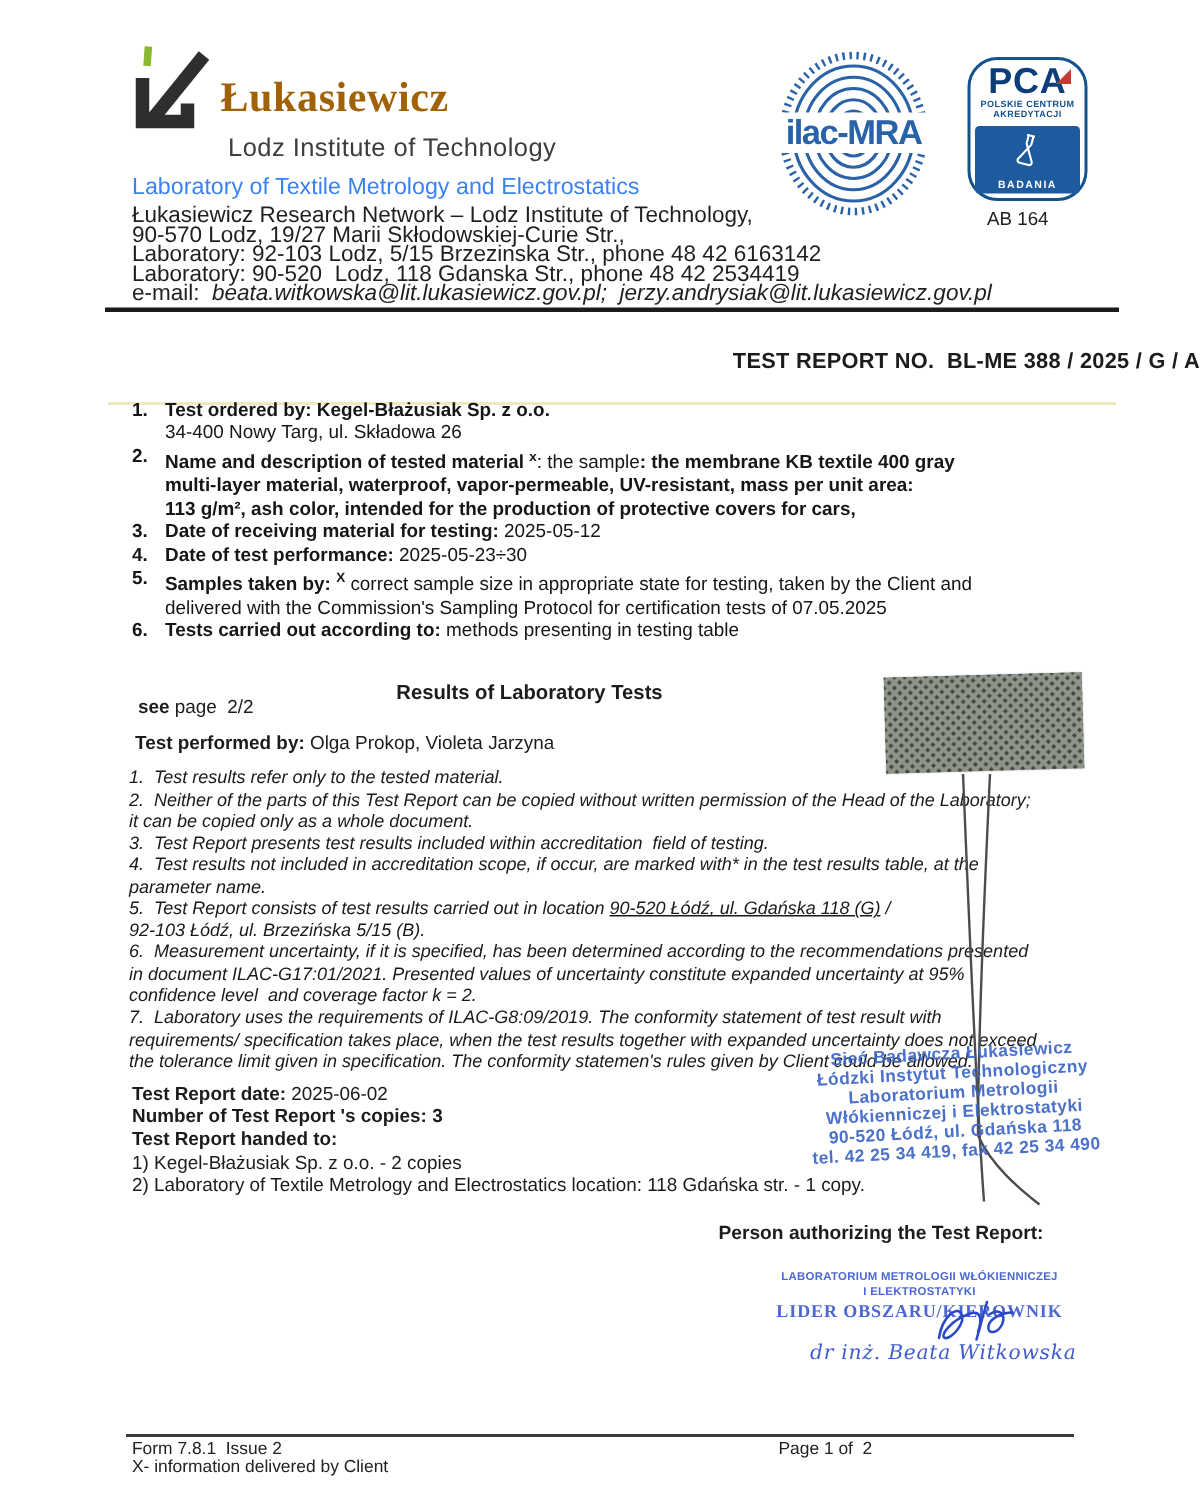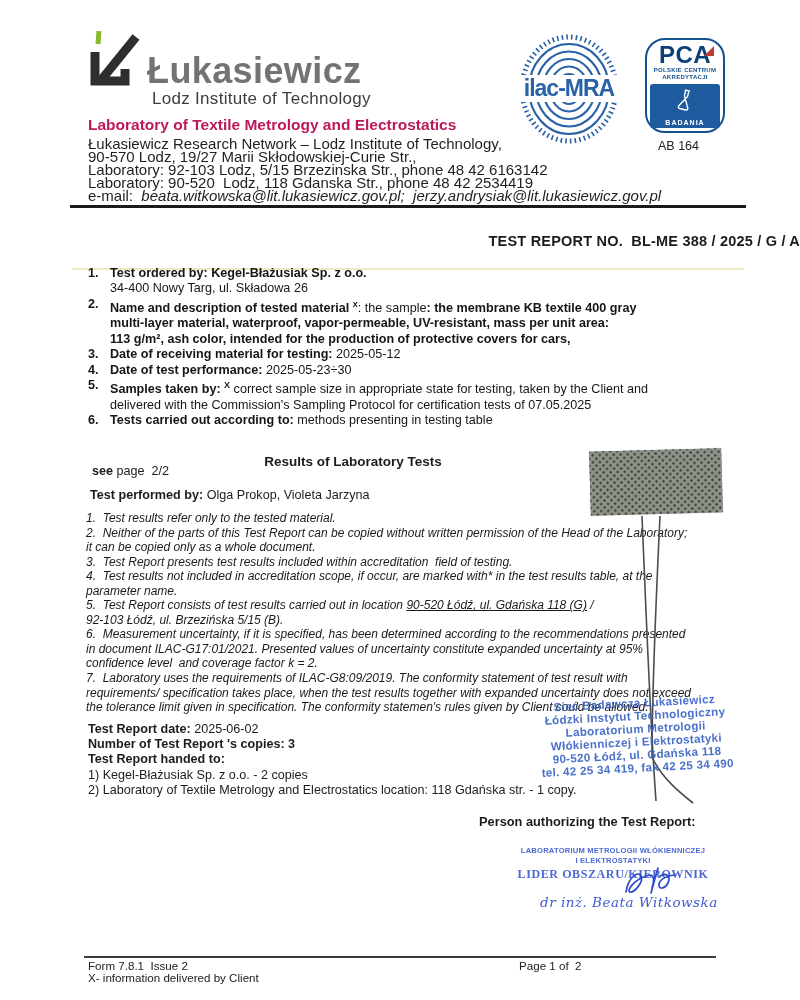--- a/index.html
+++ b/index.html
@@ -6,23 +6,23 @@
   .page {
     position:relative; width:800px; height:1000px; background:#ffffff;
     font-family:"Liberation Sans", sans-serif; color:#1c1c1c; overflow:hidden;
   }
   .abs { position:absolute; }
   .prew { white-space:pre-wrap; }
   .b { font-weight:bold; }
   .it { font-style:italic; }
 
   
-  .brand { left:147px; top:50px; font-size:36px; font-weight:bold; color:#737373; letter-spacing:0.4px; }
+  .brand { left:147px; top:50px; font-size:28px; font-weight:bold; color:#a16207; letter-spacing:0.4px;font-family:Liberation Serif, serif; }
   .brand-sub { left:152px; top:89px; font-size:17px; color:#3d3d3d; letter-spacing:0.3px; }
-  .dept { left:88px; top:116px; font-size:15.5px; font-weight:bold; color:#be185d; }
+  .dept { left:88px; top:116px; font-size:15.5px; font-weight:normal; color:#3b82f6; }
   .addr { left:88px; top:138px; font-size:15px; line-height:12.9px; color:#1f1f1f; }
   .rule-thick { left:70px; top:205px; width:676px; height:3px; background:#1b1b1b; }
   .report-title { left:80px; top:233px; width:720px; text-align:right; font-weight:bold; font-size:14.5px; letter-spacing:0.2px; }
   .faint-line { left:72px; top:268px; width:672px; height:1.5px; background:#efe8c0; }
 
   
   .pca-badge { left:645px; top:38px; width:76px; border:2.5px solid #14518f; border-radius:20px; background:#fff; text-align:center; padding-top:3px; }
   .pca-acronym { position:relative; font-size:24px; font-weight:bold; color:#0d3e7a; line-height:24px; letter-spacing:0.5px; }
   .pca-tri { position:absolute; right:9px; top:3px; width:0; height:0; border-style:solid; border-width:0 0 10px 10px; border-color:transparent transparent #c23b33 transparent; }
   .pca-small { font-size:6px; font-weight:bold; color:#14518f; line-height:7px; letter-spacing:0.3px; }

